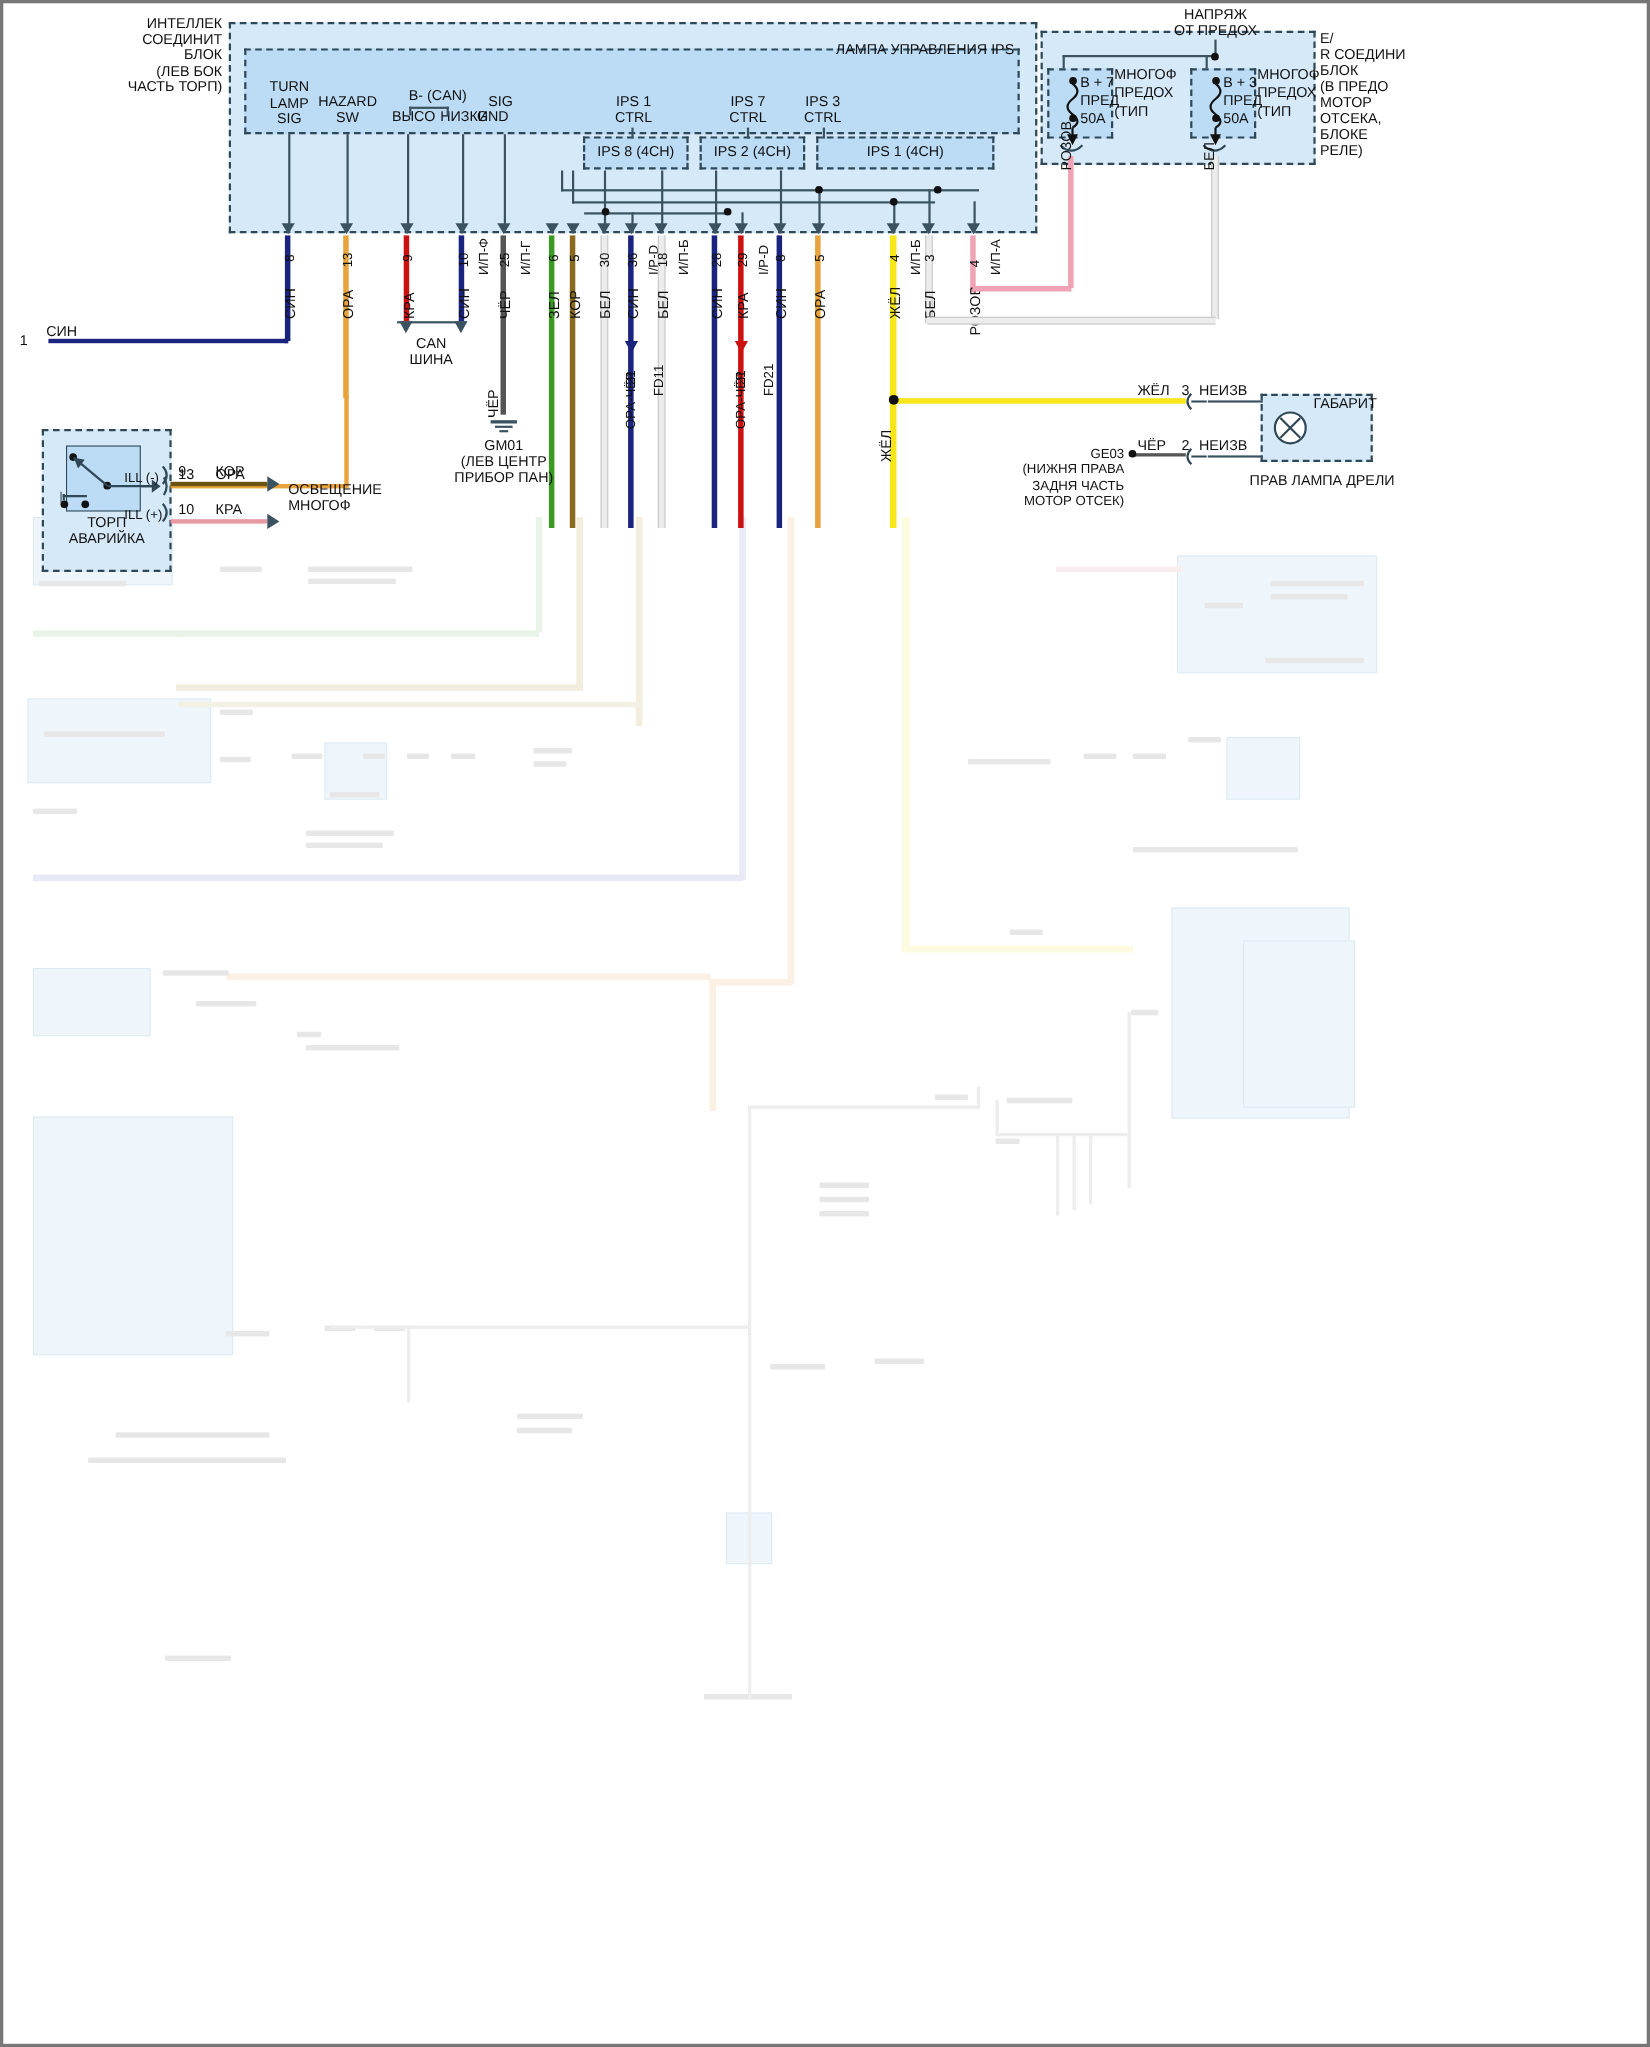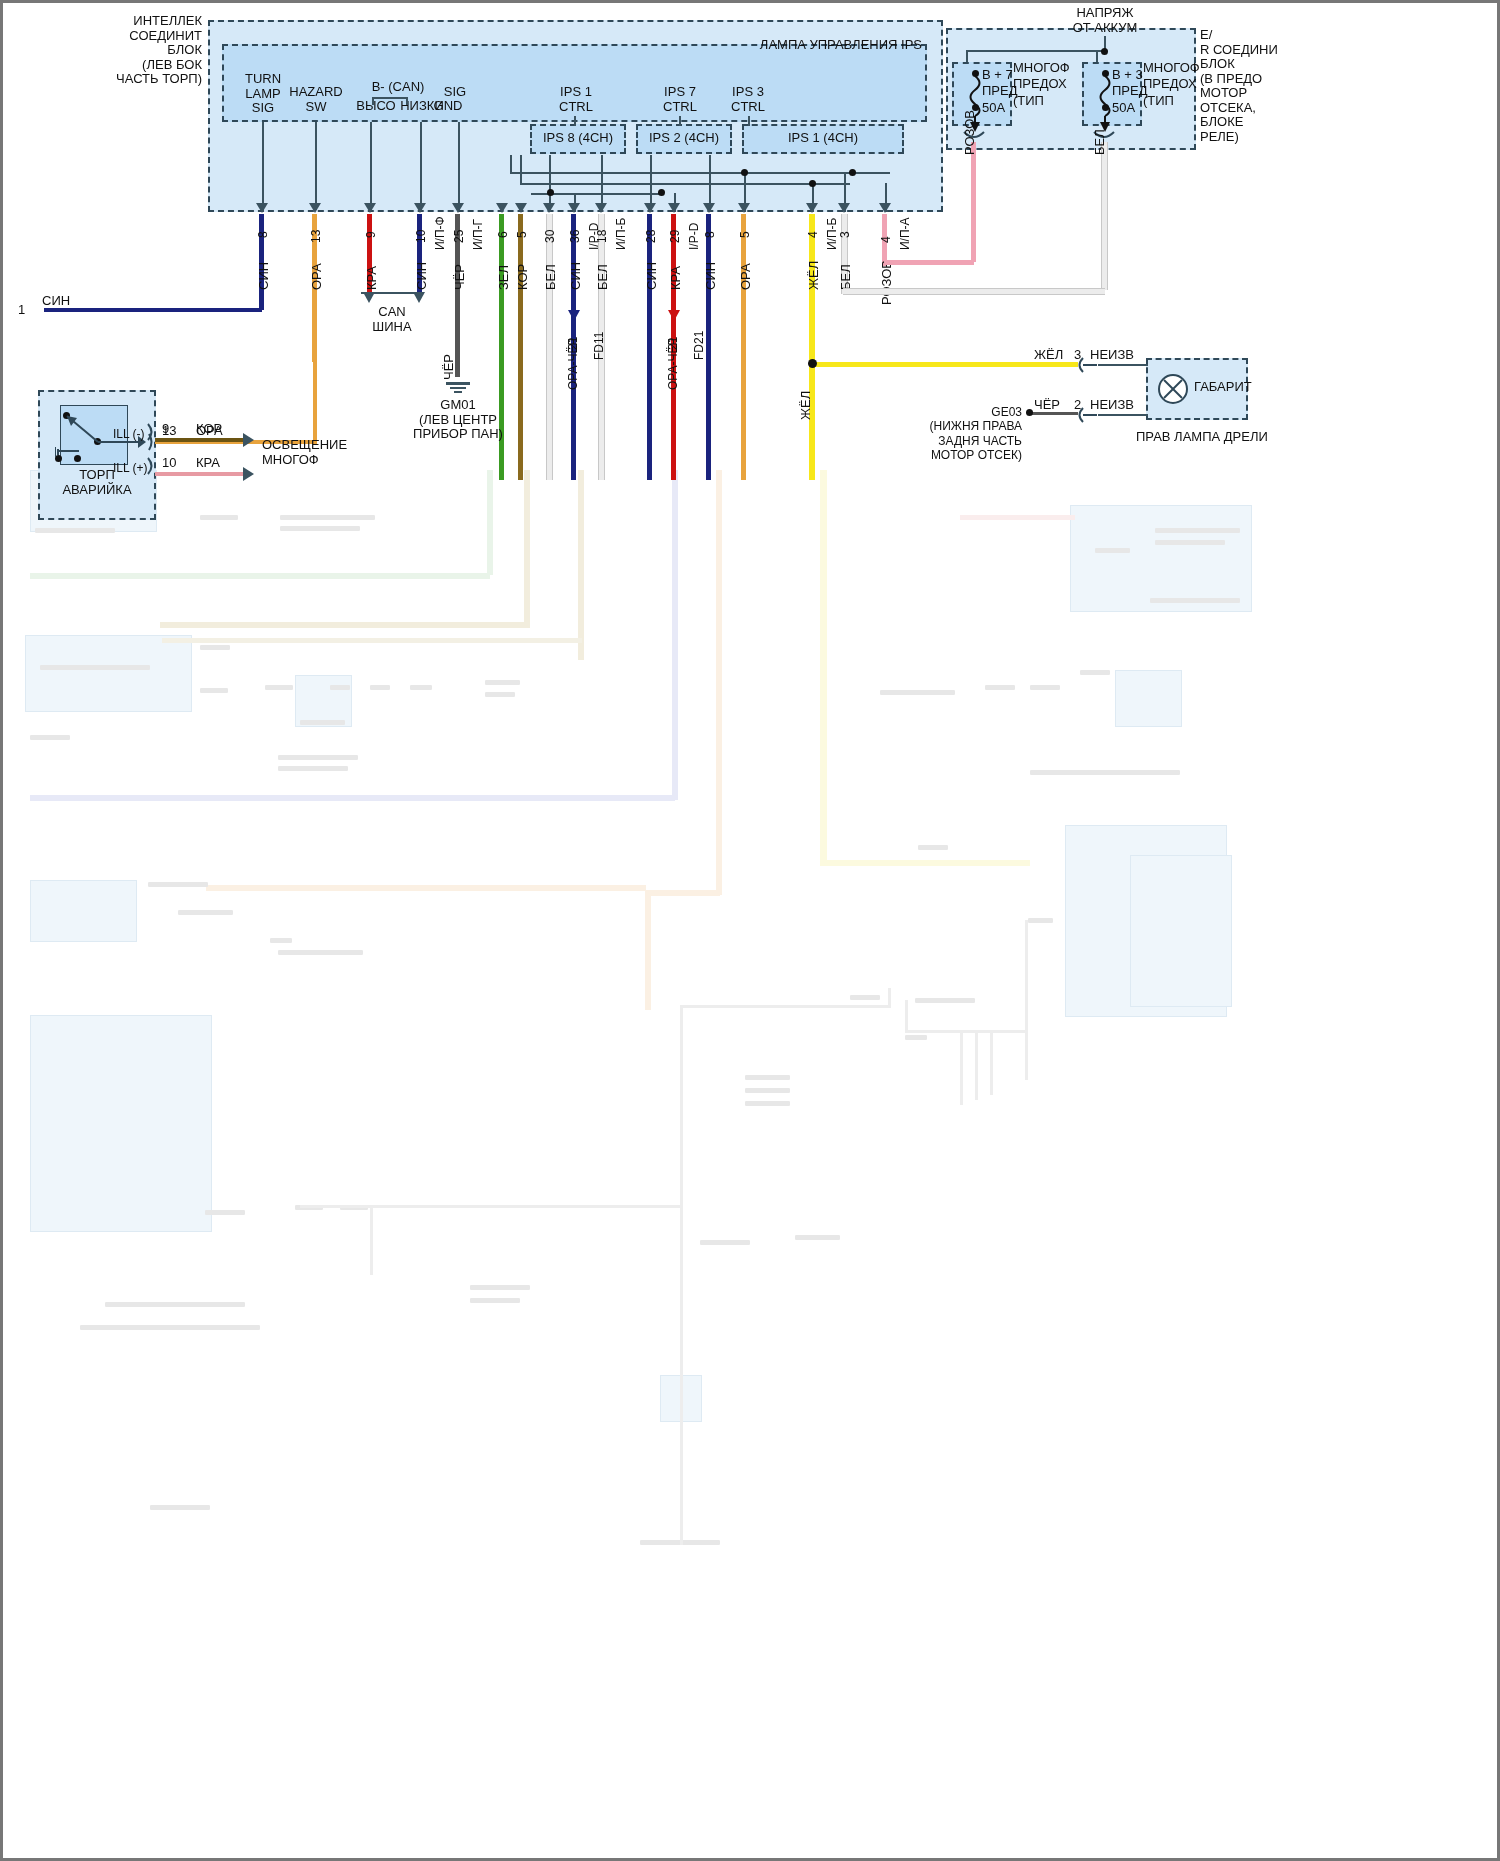--- a/index.html
+++ b/index.html
@@ -378,21 +378,21 @@
   <div class="txt" style="left:1200px;top:28px;width:110px;font-size:13px;">E/
 R СОЕДИНИ
 БЛОК
 (В ПРЕДО
 МОТОР
 ОТСЕКА,
 БЛОКЕ
 РЕЛЕ)</div>
 
   <div class="txt c" style="left:1040px;top:6px;width:130px;">НАПРЯЖ
-ОТ АККУМ</div>
+ОТ ПРЕДОХ</div>
 
   <div class="vline" style="left:1104px;top:36px;height:16px;"></div>
   <div class="hline" style="left:966px;top:50px;width:140px;"></div>
   <div class="sdot" style="left:1101px;top:48px;"></div>
   <div class="vline" style="left:966px;top:50px;height:18px;"></div>
   <div class="vline" style="left:1096px;top:50px;height:18px;"></div>
 
   <div class="box-dash2" style="left:952px;top:62px;width:60px;height:64px;"></div>
   <div class="sdot" style="left:972px;top:70px;"></div>
   <div class="sdot" style="left:972px;top:104px;"></div>
@@ -460,20 +460,20 @@
     <path d="M8 2 Q1 9 8 16" stroke="#2f4858" stroke-width="2" fill="none"></path>
     <line x1="8" y1="9" x2="22" y2="9" stroke="#2f4858" stroke-width="2"></line>
   </svg>
 
   <div class="box-dash" style="left:1146px;top:358px;width:102px;height:62px;"></div>
   <svg class="abs" style="left:1156px;top:372px;width:34px;height:34px;">
     <circle cx="17" cy="17" r="14" stroke="#2f4858" stroke-width="2" fill="#ffffff"></circle>
     <line x1="8" y1="8" x2="26" y2="26" stroke="#2f4858" stroke-width="2"></line>
     <line x1="26" y1="8" x2="8" y2="26" stroke="#2f4858" stroke-width="2"></line>
   </svg>
-  <div class="txt" style="left:1194px;top:380px;">ГАБАРИТ</div>
+  <div class="txt" style="left:1194px;top:360px;">ГАБАРИТ</div>
   <div class="txt c" style="left:1136px;top:430px;width:124px;">ПРАВ ЛАМПА ДРЕЛИ</div>
 
   <div class="hline" style="left:1098px;top:364px;width:50px;"></div>
   <div class="hline" style="left:1098px;top:414px;width:50px;"></div>
 
   <div class="frame"></div>
 </div>
 
 </body></html>

